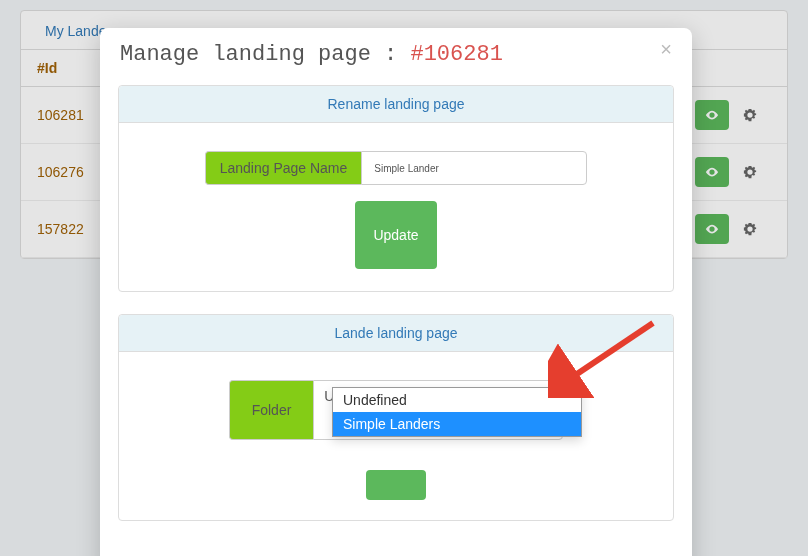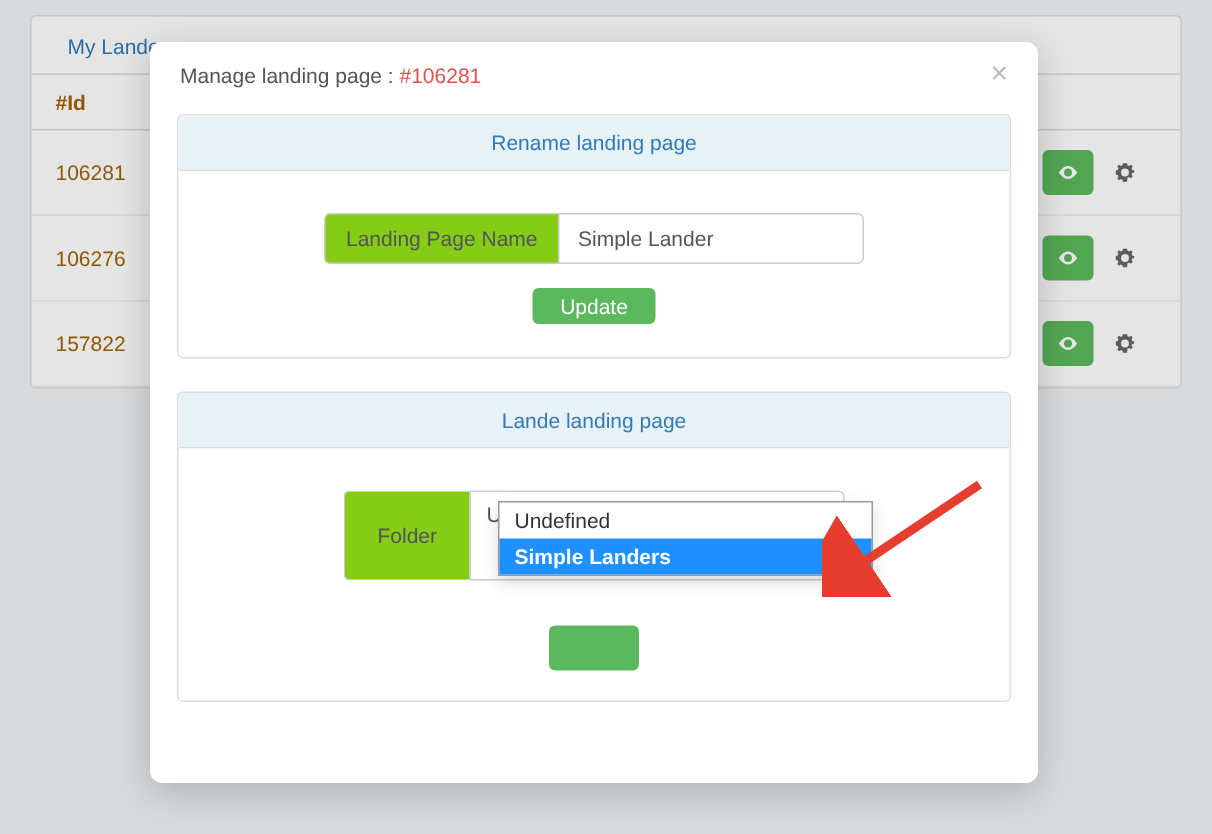--- a/index.html
+++ b/index.html
@@ -18,40 +18,40 @@
   .btn-green { background:#5cb85c; }
   .btn-blue-dk { background:#337ab7; }
   .btn-cog { background:transparent; color:#666; }
   .red-sliver { width:4px; height:30px; background:#d9534f; border-radius:3px 0 0 3px; margin-right:0; }
   .btn-icon { width:34px; height:30px; padding:0; }
 
   .overlay { position:absolute; inset:0; background:rgba(0,0,0,0.10); }
 
   .modal { position:absolute; left:100px; top:28px; width:592px; background:#fff; border-radius:8px; box-shadow:0 6px 24px rgba(0,0,0,.2); padding:0; }
   .modal-header { padding:14px 20px 12px; }
-  .modal-title { font-size:14px; color:#555; }
+  .modal-title { font-size:22px; color:#555;font-family:Liberation Mono, monospace; }
   .modal-title .id { color:#d9534f; }
   .close { position:absolute; right:14px; top:10px; font-size:20px; color:#bbb; background:none; border:none; cursor:pointer; line-height:1; }
 
   .modal-body { padding:6px 18px 32px; }
   .card { border:1px solid #ddd; border-radius:4px; margin-bottom:22px; background:#fff; }
   .card-header { background:#e6f2f6; color:#337ab7; font-weight:400; text-align:center; padding:10px; border-bottom:1px solid #ddd; border-radius:4px 4px 0 0; }
   .card-body { padding:28px 18px 22px; text-align:center; }
 
   .input-group { display:inline-flex; margin-bottom:16px; }
   .addon { background:#84cc16; border:1px solid #ccc; border-right:none; padding:8px 14px; color:#555; border-radius:4px 0 0 4px; }
-  .txt-input { border:1px solid #ccc; padding:8px 12px; width:204px; color:#555; font-size:14px; border-radius:0 4px 4px 0; }
+  .txt-input { border:1px solid #ccc; padding:8px 12px; width:226px; color:#555; font-size:10px; border-radius:0 4px 4px 0; }
   .select-input { border:1px solid #ccc; padding:7px 10px; width:250px; color:#555; font-size:14px; border-radius:0 4px 4px 0; background:#fff; text-align:left; position:relative; }
   .select-caret { position:absolute; right:8px; top:10px; color:#555; font-size:11px; }
 
-  .btn-update { background:#5cb85c; color:#fff; padding:4px 18px; border-radius:4px; border:none; font-size:14px; cursor:pointer; }
+  .btn-update { background:#5cb85c; color:#fff; padding:26px 18px; border-radius:4px; border:none; font-size:14px; cursor:pointer; }
 
   .dropdown { position:absolute; background:#fff; border:1px solid #999; box-shadow:0 4px 10px rgba(0,0,0,.15); width:250px; }
   .dropdown-item { padding:4px 10px; color:#333; font-size:14px; text-align:left; cursor:pointer; }
-  .dropdown-item.sel { background:#1e90ff; color:#fff;font-weight:bold; }
+  .dropdown-item.sel { background:#1e90ff; color:#fff; }
 
   
   .arrow-svg { position:absolute; pointer-events:none; }
 
   svg.icon { width:14px; height:14px; display:block; }
 </style>
 </head>
 <body>
 
 <div class="page-bg">

